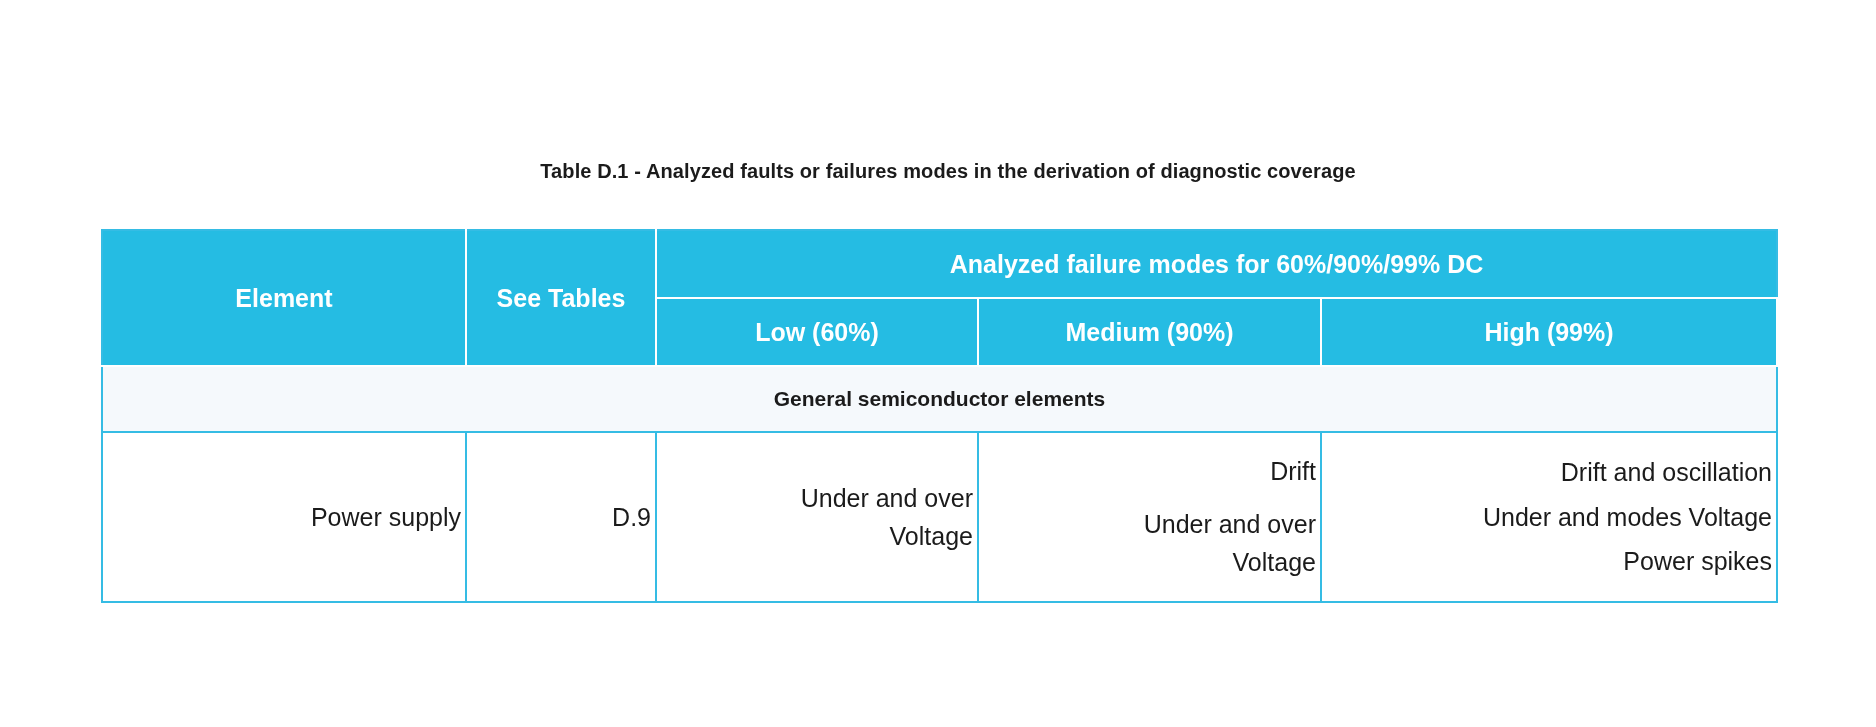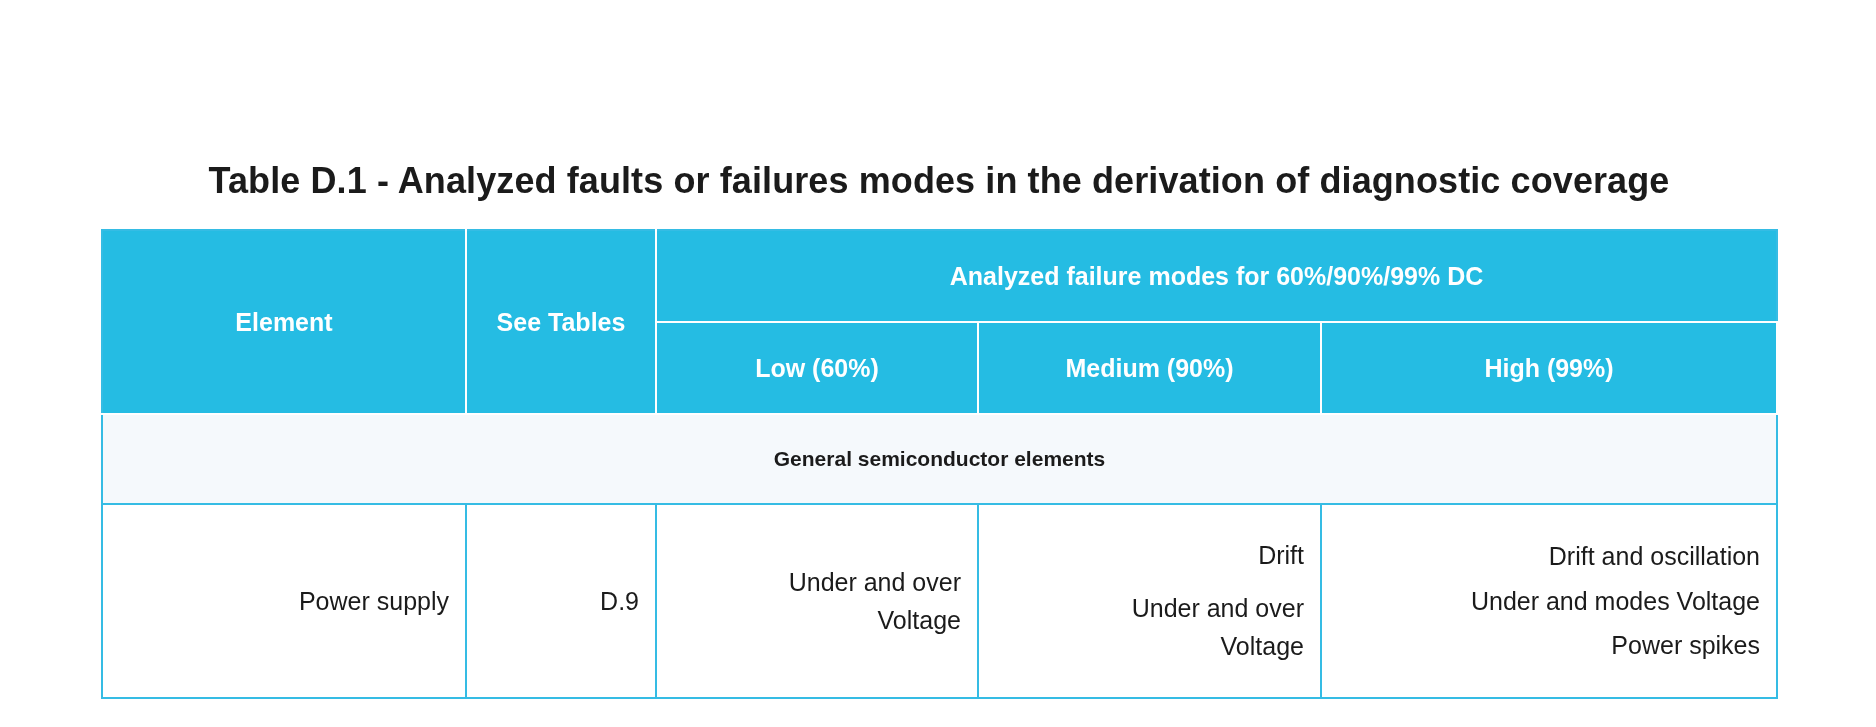--- a/index.html
+++ b/index.html
@@ -12,44 +12,44 @@
     height: 727px;
     position: relative;
     font-family: "Liberation Sans", sans-serif;
     color: #1a1a1a;
     overflow: hidden;
   }
 
   
   .table-title {
     position: absolute;
-    left: 101px;
+    left: 110px;
     top: 160px;
     width: 1676px;
     text-align: center;
-    font-size: 36px;
+    font-size: 20px;
     font-weight: bold;
     letter-spacing: 0.1px;
     color: #1b1b1b;
     white-space: nowrap;
   }
 
   
   .fault-table {
     position: absolute;
     left: 101px;
     top: 229px;
     width: 1675px;
     border-collapse: collapse;
     table-layout: fixed;
     border: 2px solid #35BCE4;
   }
   .fault-table td {
     border: 2px solid #35BCE4;
-    padding: 16px;
+    padding: 4px;
     vertical-align: middle;
   }
 
   
   .hcell {
     background: #25BCE3;
     color: #ffffff;
     font-weight: bold;
     font-size: 25px;
     text-align: center;

